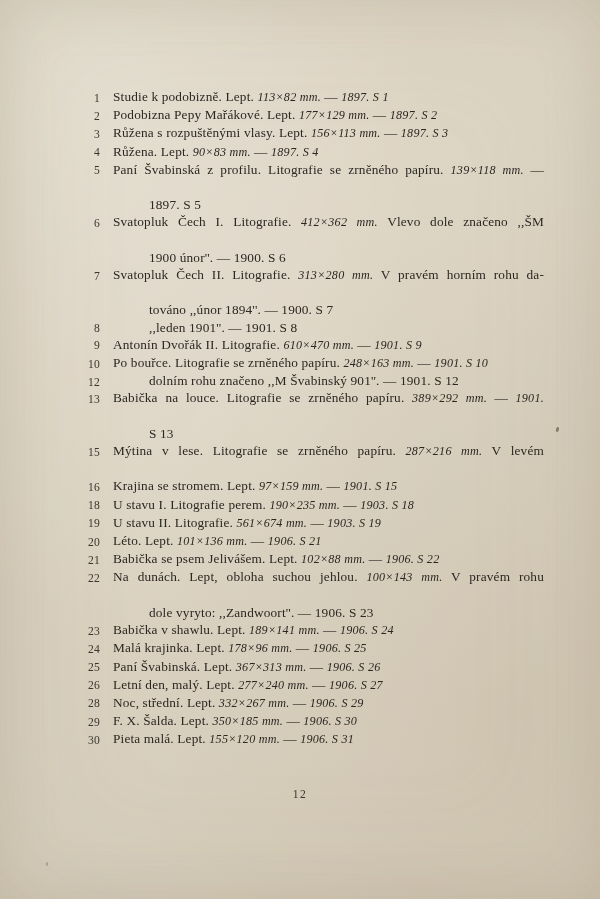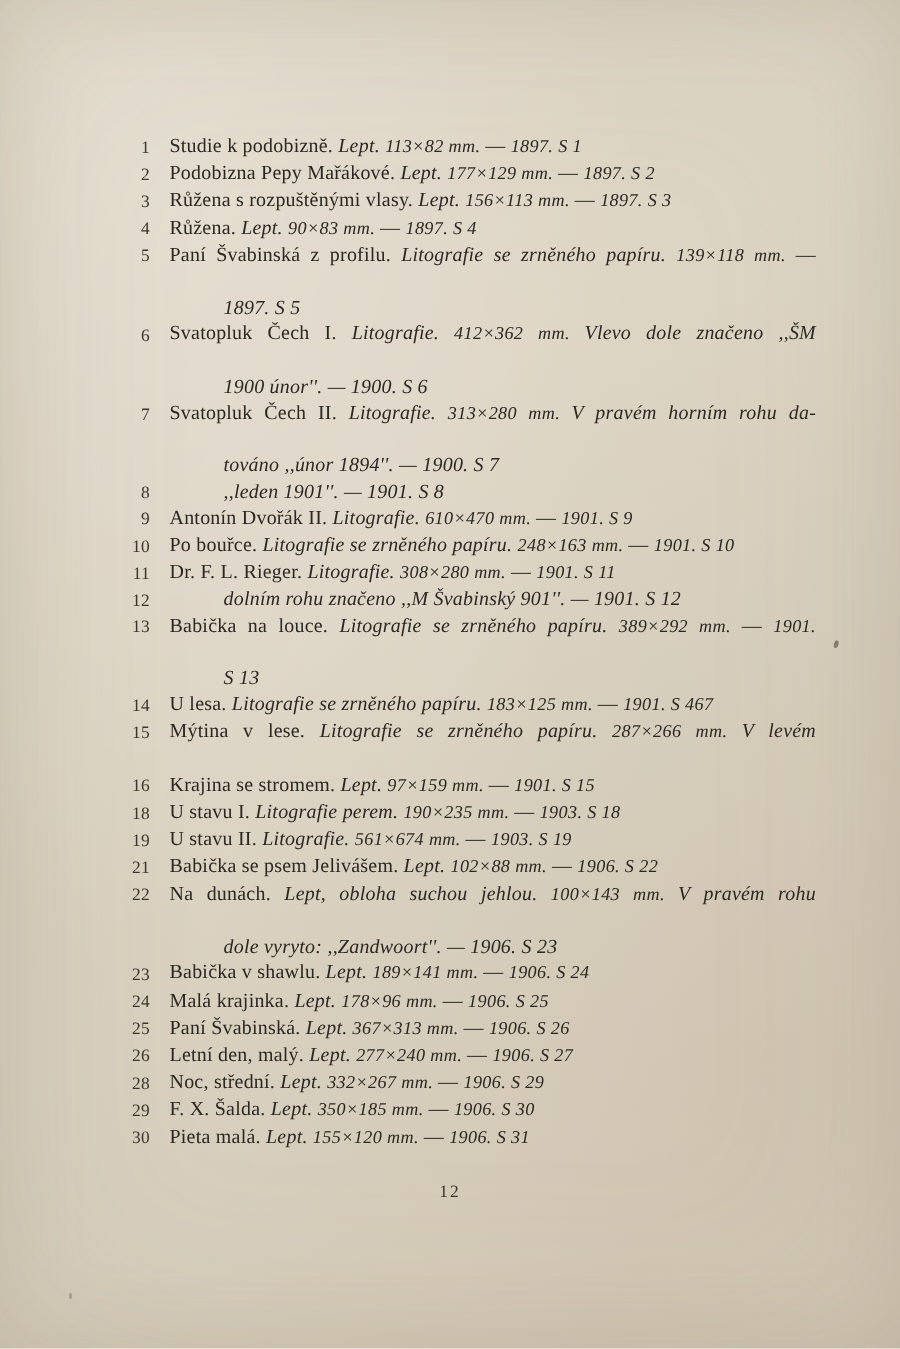--- a/index.html
+++ b/index.html
@@ -86,29 +86,27 @@
     text-align: justify;
   }
   .entry-body.multi > .lead::after {
     content: "";
     display: inline-block;
     width: 100%;
     height: 0;
   }
 
   .tech {
-    font-style: italic;
   }
   .dims, .year, .sig {
     font-style: italic;
     font-size: 12.1px;
     letter-spacing: 0.02em;
   }
   .note {
-    font-style: italic;
   }
 
   .folio {
     position: absolute;
     left: 0;
     right: 0;
     top: 788px;
     text-align: center;
     font-size: 11.6px;
     letter-spacing: 0.12em;
@@ -189,57 +187,53 @@
       </div>
       <div class="entry">
         <div class="entry-num">9</div>
         <div class="entry-body"><span class="lead"><span>Antonín Dvořák II. </span><span class="tech">Litografie. </span><span class="dims">610×470 mm. </span><span>— </span><span class="year">1901. </span><span class="sig">S 9</span></span></div>
       </div>
       <div class="entry">
         <div class="entry-num">10</div>
         <div class="entry-body"><span class="lead"><span>Po bouřce. </span><span class="tech">Litografie se zrněného papíru. </span><span class="dims">248×163 mm. </span><span>— </span><span class="year">1901. </span><span class="sig">S 10</span></span></div>
       </div>
       <div class="entry">
-        <div class="entry-num">11</div>
-        <div class="entry-body"><span class="lead"><span>Dr. F. L. Rieger. </span><span class="tech">Litografie. </span><span class="dims">308×280 mm. </span><span>— </span><span class="year">1901. </span><span class="sig">S 11</span></span></div>
-      </div>
-      <div class="entry">
         <div class="entry-num">12</div>
         <div class="entry-body multi">
           <span class="cont note">dolním rohu značeno ,,M Švabinský 901''. — 1901. S 12</span>
         </div>
       </div>
       <div class="entry">
         <div class="entry-num">13</div>
         <div class="entry-body multi">
           <span class="lead"><span>Babička na louce. </span><span class="tech">Litografie se zrněného papíru. </span><span class="dims">389×292 mm. </span><span>— </span><span class="year">1901.</span></span>
           <span class="cont note">S 13</span>
         </div>
       </div>
       <div class="entry">
-        <div class="entry-num">14</div>
-        <div class="entry-body"><span class="lead"><span>U lesa. </span><span class="tech">Litografie se zrněného papíru. </span><span class="dims">183×125 mm. </span><span>— </span><span class="year">1901. </span><span class="sig">S 467</span></span></div>
-      </div>
-      <div class="entry">
         <div class="entry-num">15</div>
         <div class="entry-body multi">
-          <span class="lead"><span>Mýtina v lese. </span><span class="tech">Litografie se zrněného papíru. </span><span class="dims">287×266 mm. </span><span class="note">V levém</span></span>
+          <span class="lead"><span>Mýtina v lese. </span><span class="tech">Litografie se zrněného papíru. </span><span class="dims">287×216 mm. </span><span class="note">V levém</span></span>
         </div>
       </div>
       <div class="entry">
         <div class="entry-num">16</div>
         <div class="entry-body"><span class="lead"><span>Krajina se stromem. </span><span class="tech">Lept. </span><span class="dims">97×159 mm. </span><span>— </span><span class="year">1901. </span><span class="sig">S 15</span></span></div>
       </div>
       <div class="entry">
         <div class="entry-num">18</div>
         <div class="entry-body"><span class="lead"><span>U stavu I. </span><span class="tech">Litografie perem. </span><span class="dims">190×235 mm. </span><span>— </span><span class="year">1903. </span><span class="sig">S 18</span></span></div>
       </div>
       <div class="entry">
         <div class="entry-num">19</div>
         <div class="entry-body"><span class="lead"><span>U stavu II. </span><span class="tech">Litografie. </span><span class="dims">561×674 mm. </span><span>— </span><span class="year">1903. </span><span class="sig">S 19</span></span></div>
+      </div>
+      <div class="entry">
+        <div class="entry-num">20</div>
+        <div class="entry-body"><span class="lead"><span>Léto. </span><span class="tech">Lept. </span><span class="dims">101×136 mm. </span><span>— </span><span class="year">1906. </span><span class="sig">S 21</span></span></div>
       </div>
       <div class="entry">
         <div class="entry-num">21</div>
         <div class="entry-body"><span class="lead"><span>Babička se psem Jelivášem. </span><span class="tech">Lept. </span><span class="dims">102×88 mm. </span><span>— </span><span class="year">1906. </span><span class="sig">S 22</span></span></div>
       </div>
       <div class="entry">
         <div class="entry-num">22</div>
         <div class="entry-body multi">
           <span class="lead"><span>Na dunách. </span><span class="tech">Lept, obloha suchou jehlou. </span><span class="dims">100×143 mm. </span><span class="note">V pravém rohu</span></span>
           <span class="cont note">dole vyryto: ,,Zandwoort''. — 1906. S 23</span>

